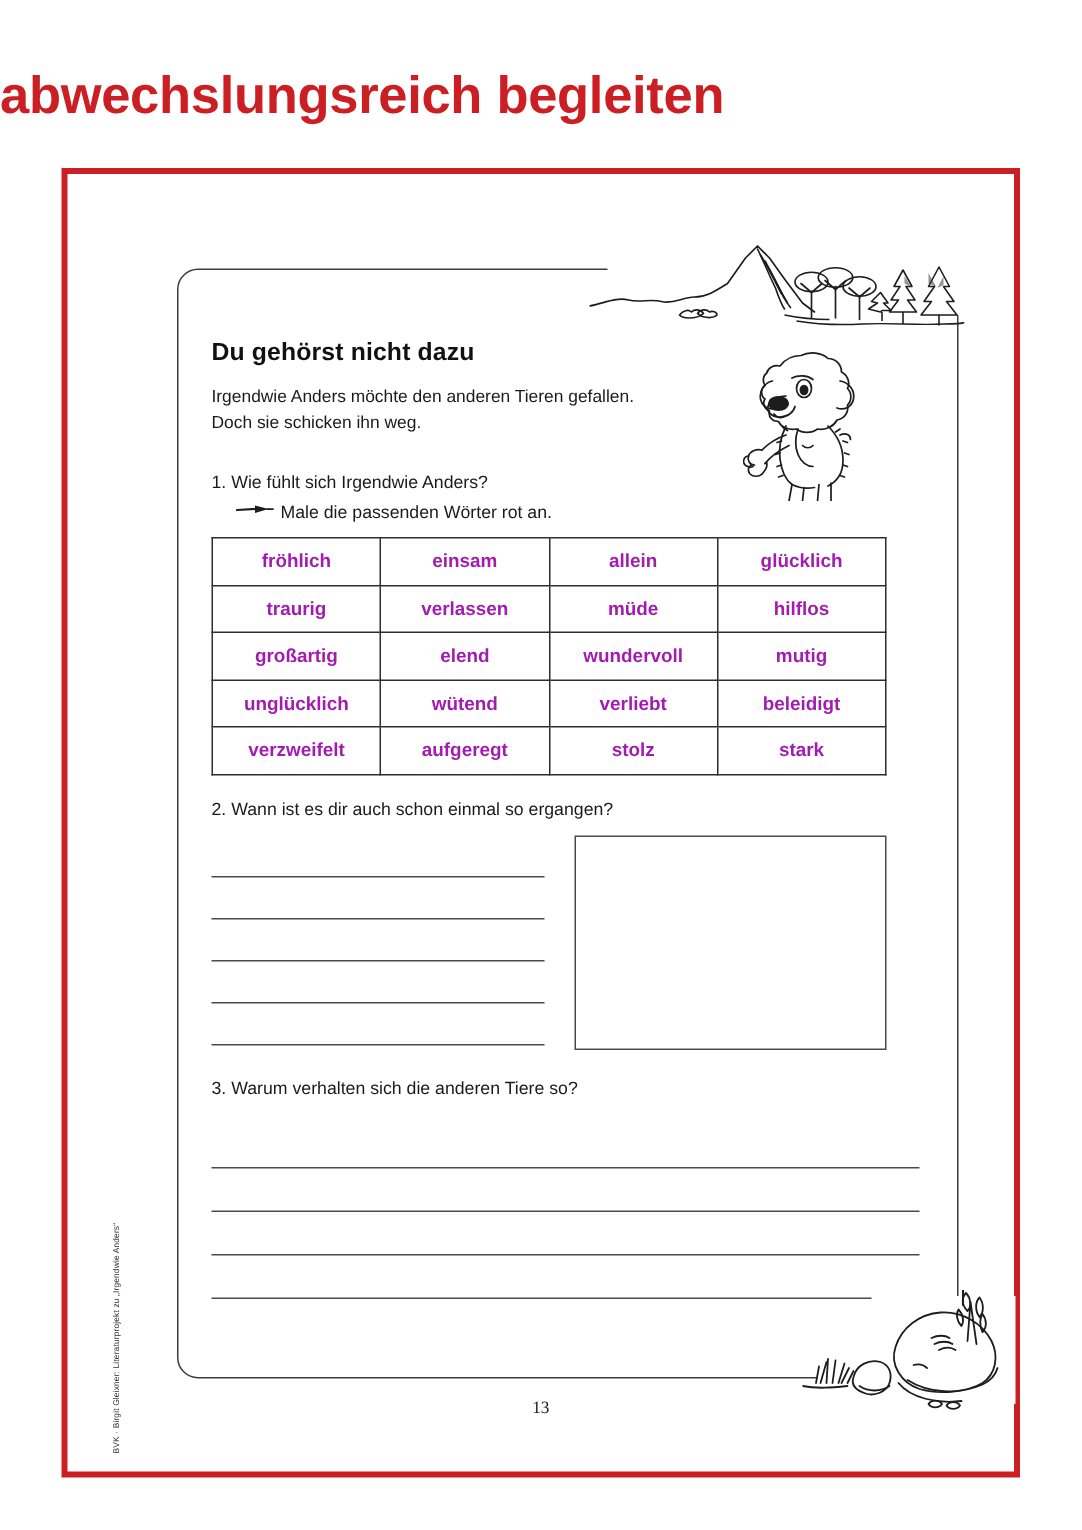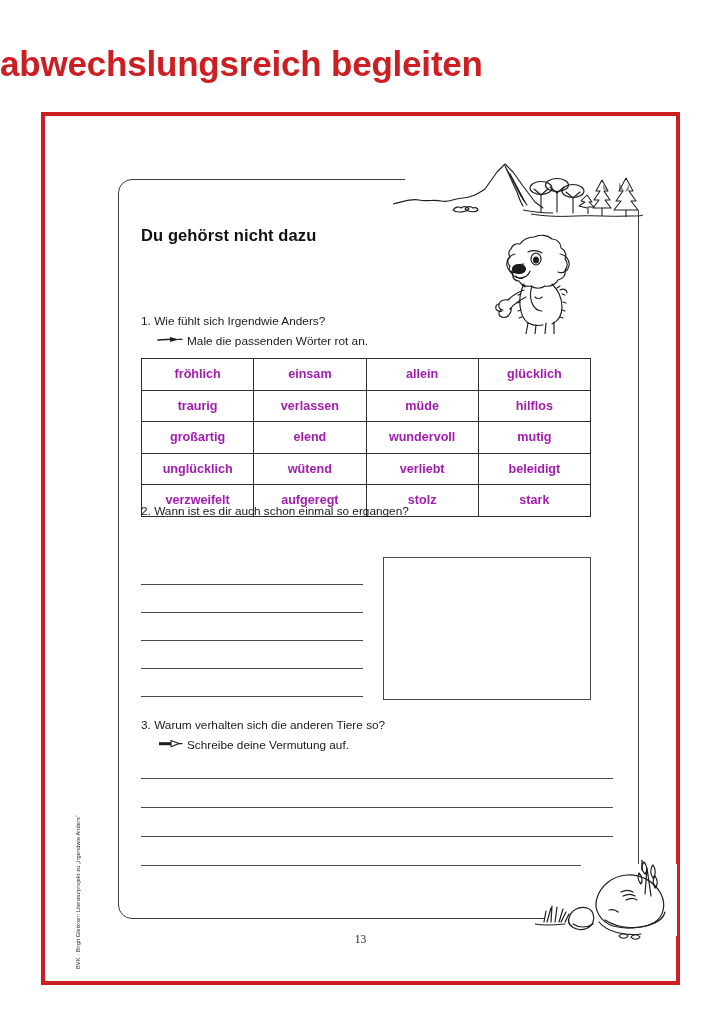--- a/index.html
+++ b/index.html
@@ -100,21 +100,21 @@
     font-size: 11.8px;
     color: #1a1a1a;
     margin-top: 6px;
     margin-left: 16px;
     display: flex;
     align-items: flex-start;
     gap: 4px;
     white-space: nowrap;
   }
   .q1 { top: 198px; }
-  .q2 { top: 388px; }
+  .q2 { top: 416px; }
   .q3 { top: 602px; }
 
   
   .icon-brush, .icon-pencil {
     display: inline-block;
     vertical-align: middle;
     flex: none;
   }
 
   
@@ -290,20 +290,24 @@
         <path d="M74 70 l3 1 M75 78 l3 1 M74 86 l3 1 M72 93 l3 1"></path>
         <path d="M69 64 l3 -2 M37 63 l-3 -2"></path>
 
         <path d="M72 66 C76 64 79 66 79 69"></path>
       </g>
     </svg>
   </div>
 
   <div class="ws-heading">Du gehörst nicht dazu</div>
 
+  <div class="ws-intro">
+    <div>Irgendwie Anders möchte den anderen Tieren gefallen.</div>
+    <div>Doch sie schicken ihn weg.</div>
+  </div>
 
   <div class="q-block q1">
     <div class="q-line">
       <span>1.</span>
       <span>Wie fühlt sich Irgendwie Anders?</span>
     </div>
     <div class="q-sub">
       <span class="icon-brush">
         <svg width="26" height="11" viewBox="0 0 26 11">
           <path d="M1 6 L14 5.2" stroke="#1d1d1d" stroke-width="1.5" stroke-linecap="round"></path>
@@ -363,30 +367,20 @@
   <div class="wline" style="left:96px; top:552px; width:222px;"></div>
   <div class="wline" style="left:96px; top:580px; width:222px;"></div>
 
   <div class="draw-box"></div>
 
   <div class="q-block q3">
     <div class="q-line">
       <span>3.</span>
       <span>Warum verhalten sich die anderen Tiere so?</span>
     </div>
-    <div class="q-sub">
-      <span class="icon-pencil">
-        <svg width="26" height="11" viewBox="0 0 26 11">
-          <path d="M2 4.2 L15 4.2 L15 7.2 L2 7.2 Z" fill="#1d1d1d"></path>
-          <path d="M14 2.6 L22 5.6 L14 8.8 Z" fill="#ffffff" stroke="#1d1d1d" stroke-width="1.1" stroke-linejoin="round"></path>
-          <path d="M21 5.6 L25 5.6" stroke="#1d1d1d" stroke-width="1.2" stroke-linecap="round"></path>
-        </svg>
-      </span>
-      <span>Schreibe deine Vermutung auf.</span>
-    </div>
   </div>
 
   <div class="wline" style="left:96px; top:662px; width:472px;"></div>
   <div class="wline" style="left:96px; top:691px; width:472px;"></div>
   <div class="wline" style="left:96px; top:720px; width:472px;"></div>
   <div class="wline" style="left:96px; top:749px; width:440px;"></div>
 
   <div class="illus illus-rock">
     <svg width="140" height="80" viewBox="0 0 140 80">
       <g fill="none" stroke="#1d1d1d" stroke-width="1.2" stroke-linecap="round" stroke-linejoin="round">

